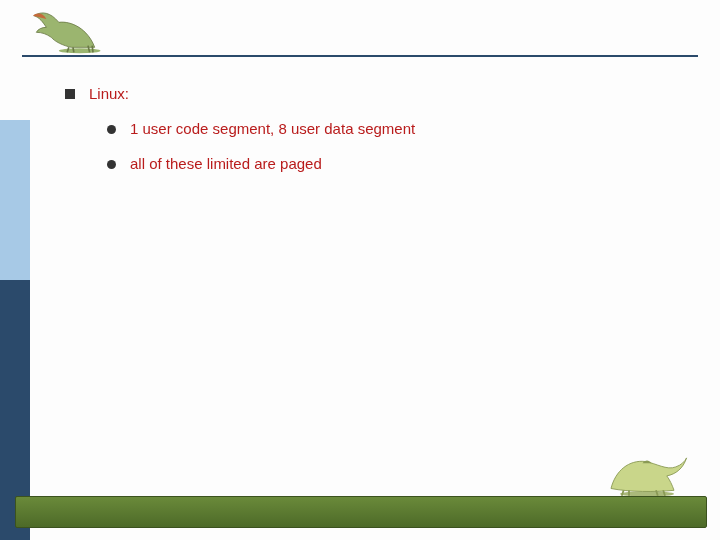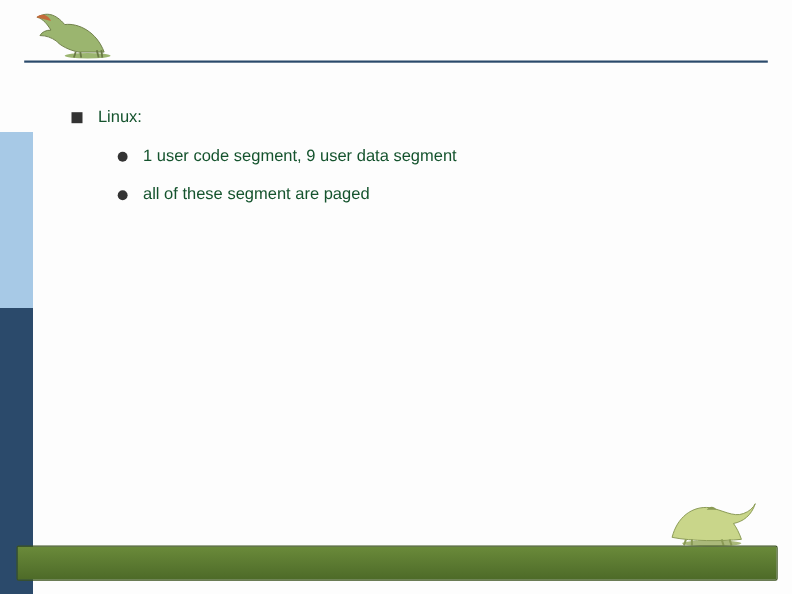--- a/index.html
+++ b/index.html
@@ -48,22 +48,21 @@
     width: 30px;
     height: 260px;
     background: #2b4a6b;
   }
   .content {
     position: absolute;
     top: 85px;
     left: 55px;
     width: 620px;
     font-size: 15px;
-    color: #14532d;
-    margin-top: 13px;
+    color: #b91c1c;
   }
   .l1 {
     display: flex;
     align-items: flex-start;
     margin-bottom: 18px;
     margin-left: 10px;
   }
   .l2 {
     display: flex;
     align-items: flex-start;
@@ -128,26 +127,26 @@
   <div class="content">
 
     <div class="l1">
       <div class="bullet-sq"></div>
       <div>Linux:</div>
     </div>
 
 
     <div class="l2">
       <div class="bullet-dot"></div>
-      <div>1 user code segment, 9 user data segment</div>
+      <div>1 user code segment, 8 user data segment</div>
     </div>
 
     <div class="l2">
       <div class="bullet-dot"></div>
-      <div>all of these segment are paged</div>
+      <div>all of these limited are paged</div>
     </div>
 
     <div class="gap"></div>
 
 
   </div>
 
   <svg class="bottom-dino" viewBox="0 0 100 60">
     <ellipse cx="50" cy="56" rx="30" ry="3" fill="#aab97a"></ellipse>
     <path d="M10 50 C15 30 30 18 48 20 C60 22 72 30 82 26 C88 24 92 20 94 16 C90 28 82 34 72 36 C75 40 78 46 80 52 C60 54 30 54 10 50 Z" fill="#c9d68a" stroke="#8a9a55" stroke-width="1"></path>

